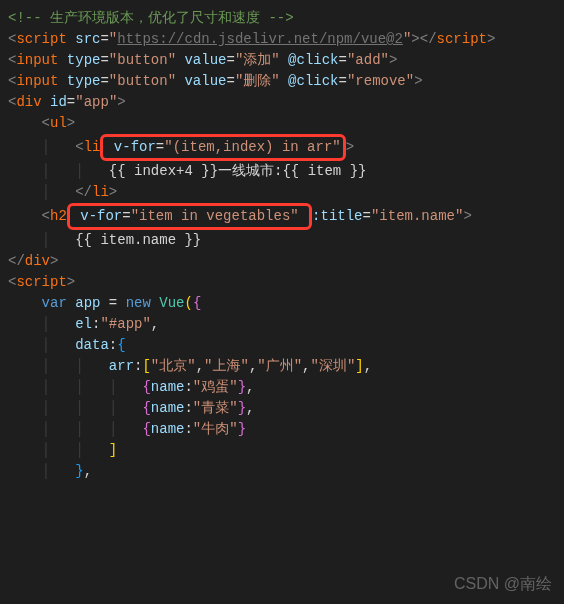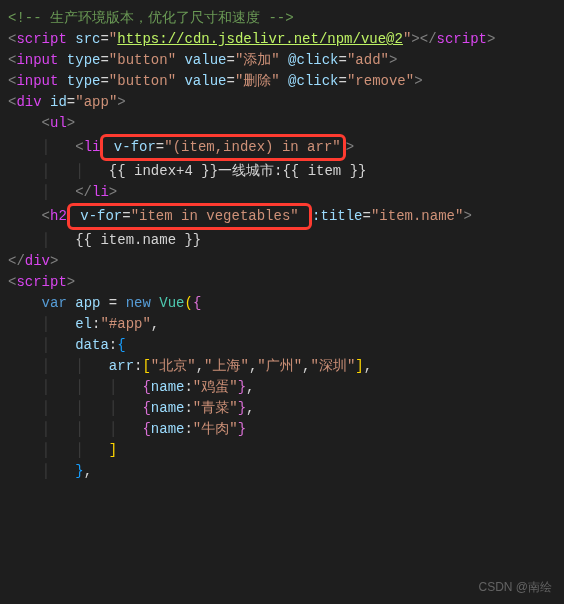--- a/index.html
+++ b/index.html
@@ -12,24 +12,24 @@
     color: #d4d4d4;
     width: 564px;
     height: 604px;
     box-sizing: border-box;
     overflow: hidden;
     position: relative;
   }
   .line { white-space: pre; position: relative; }
   .comment { color: #6a9955; }
   .tag { color: #808080; }
-  .tagname { color: #d946ef; }
+  .tagname { color: #f97316; }
   .attr { color: #9cdcfe; }
   .string { color: #ce9178; }
-  .url { color: #bef264; text-decoration: underline; text-align: center; }
+  .url { color: #737373; text-decoration: underline; text-align: center; }
   .white { color: #d4d4d4; }
   .kw { color: #569cd6; text-align: right; }
   .varname { color: #9cdcfe; }
   .class { color: #4ec9b0; text-align: center; }
   .brace { color: #ffd700; }
   .brace2 { color: #da70d6; }
   .brace3 { color: #179fff; }
   .guide { color: #404040; }
   .highlight {
     border: 3px solid #ff3b30;
@@ -37,21 +37,21 @@
     padding: 0 2px;
     display: inline-block;
     position: relative;
     z-index: 2;
   }
   .watermark {
     position: absolute;
     bottom: 8px;
     right: 12px;
     color: #808080;
-    font-size: 12px;
+    font-size: 16px;
     opacity: 0.7;
     font-family: sans-serif;
   }
 </style>
 </head>
 <body>
 
 <div>
 
 <div class="line"><span class="comment">&lt;!-- 生产环境版本，优化了尺寸和速度 --&gt;</span></div>

